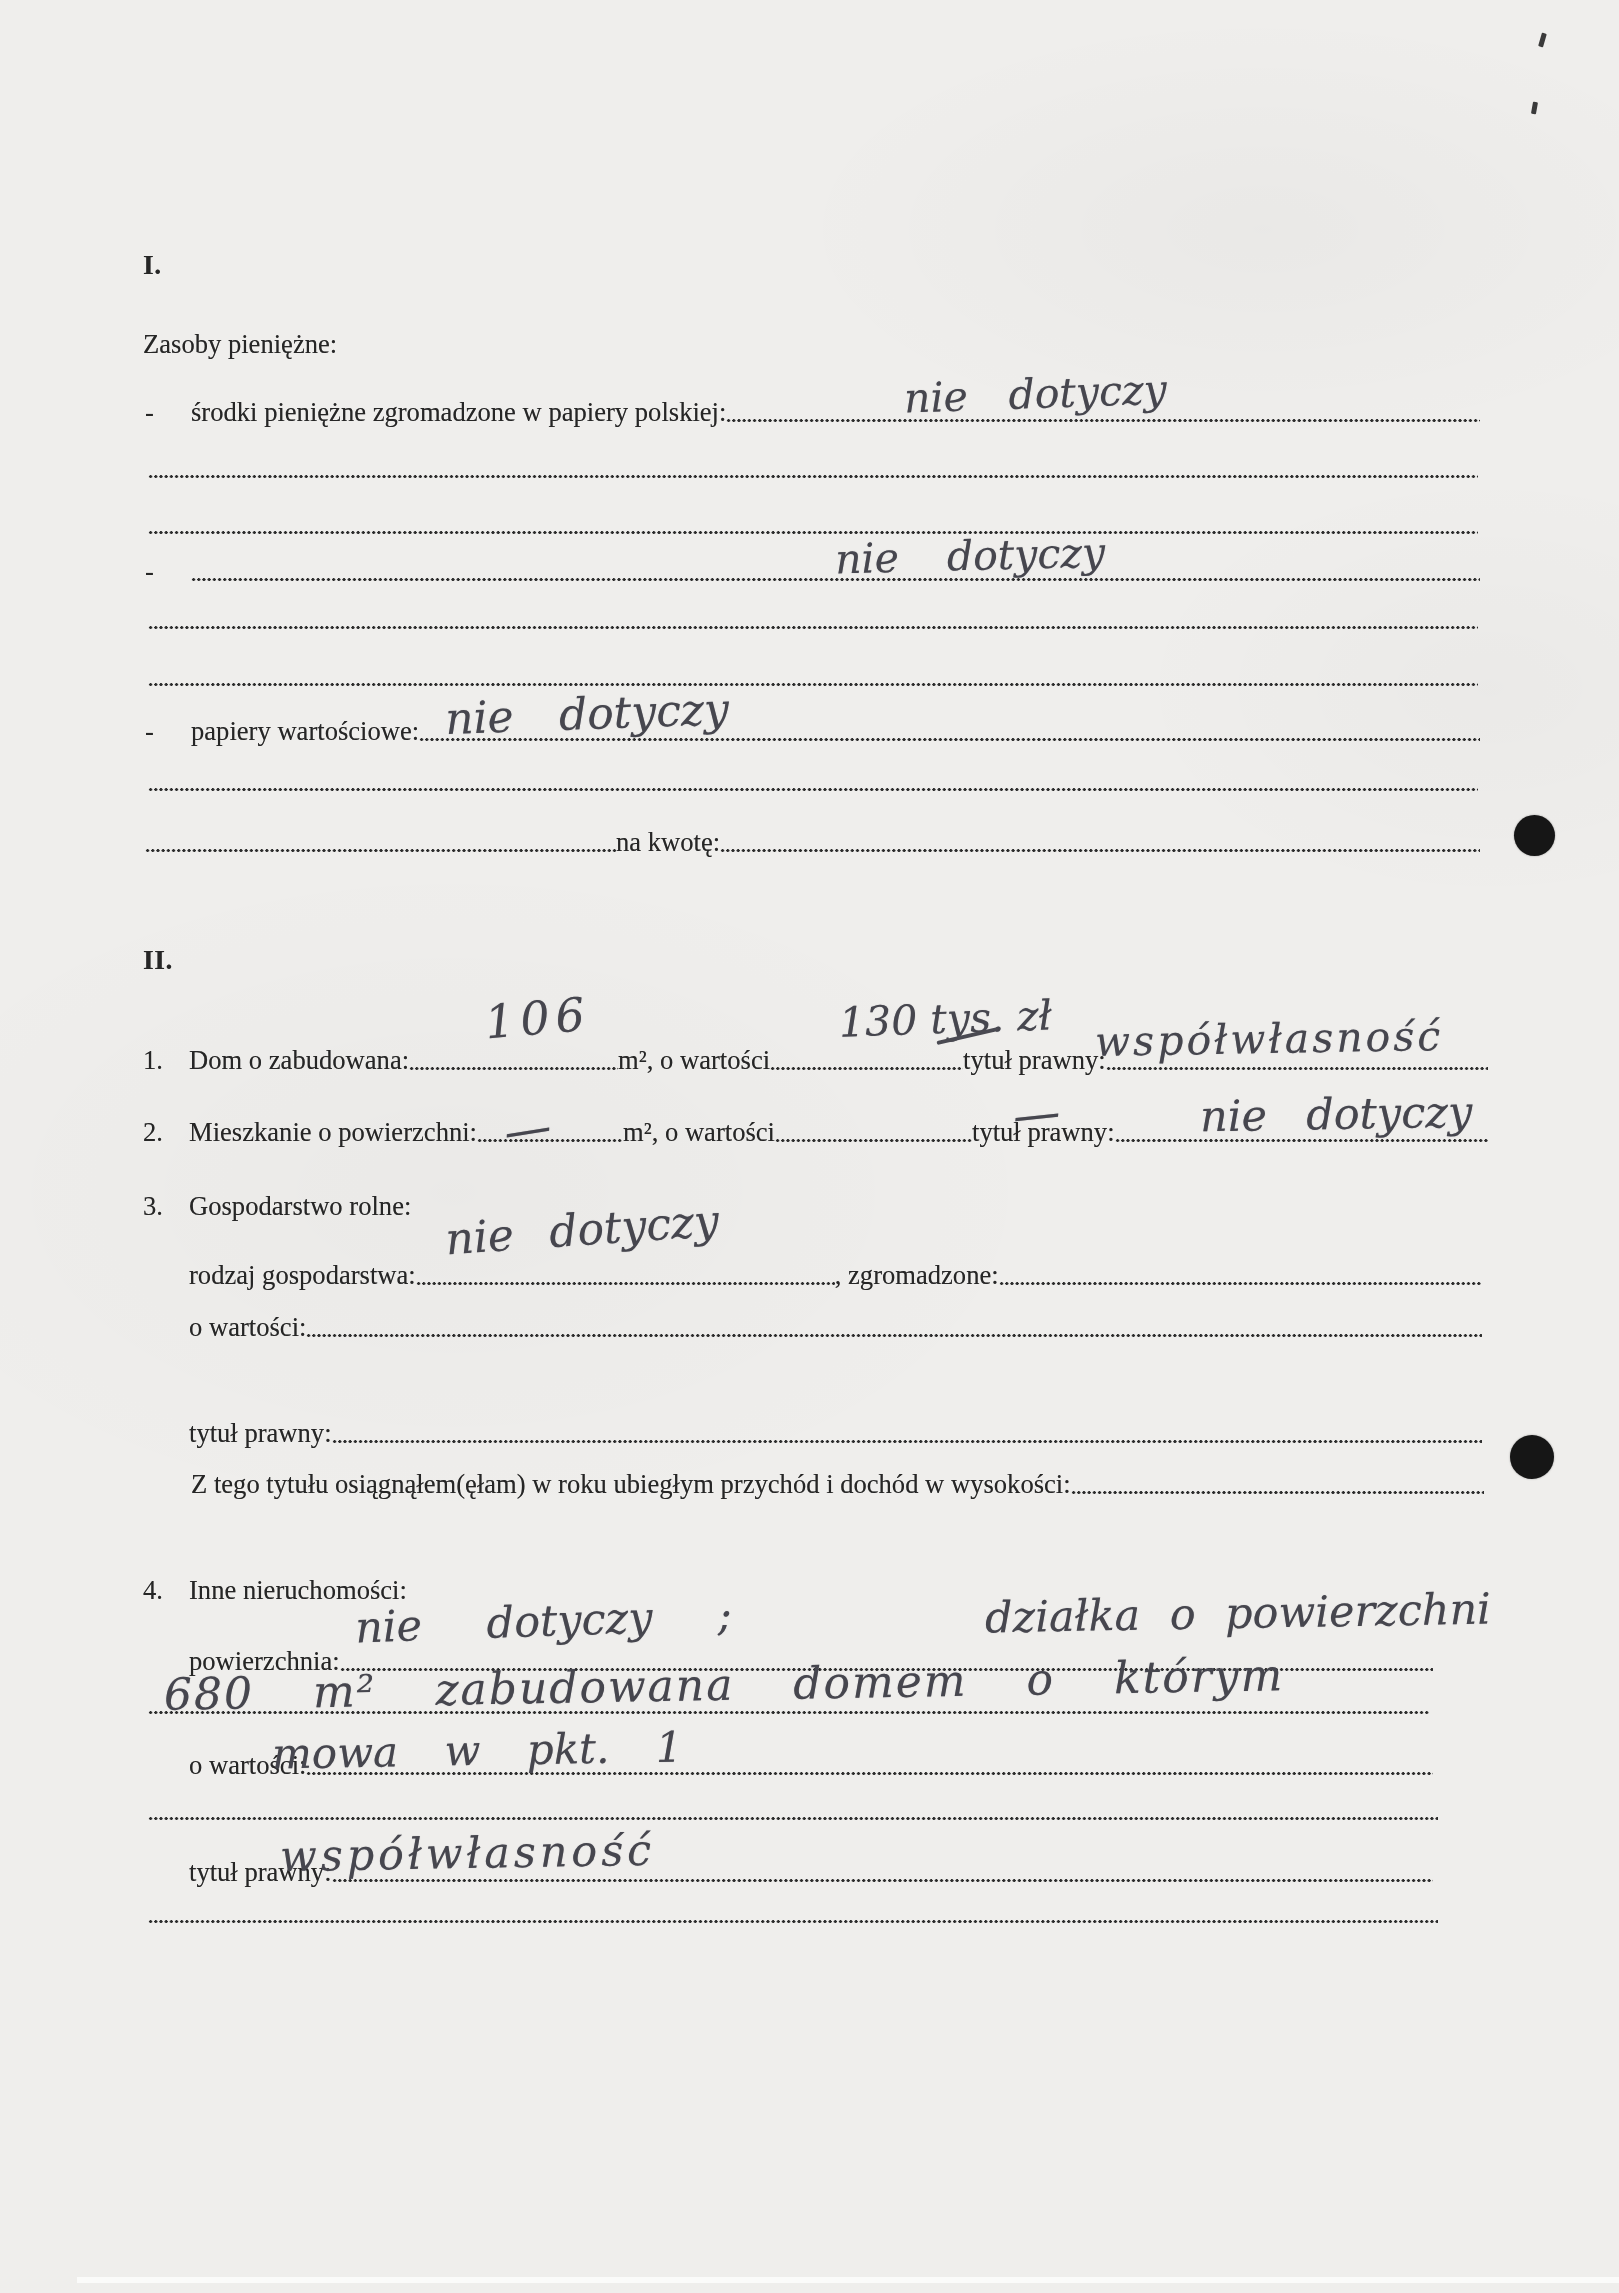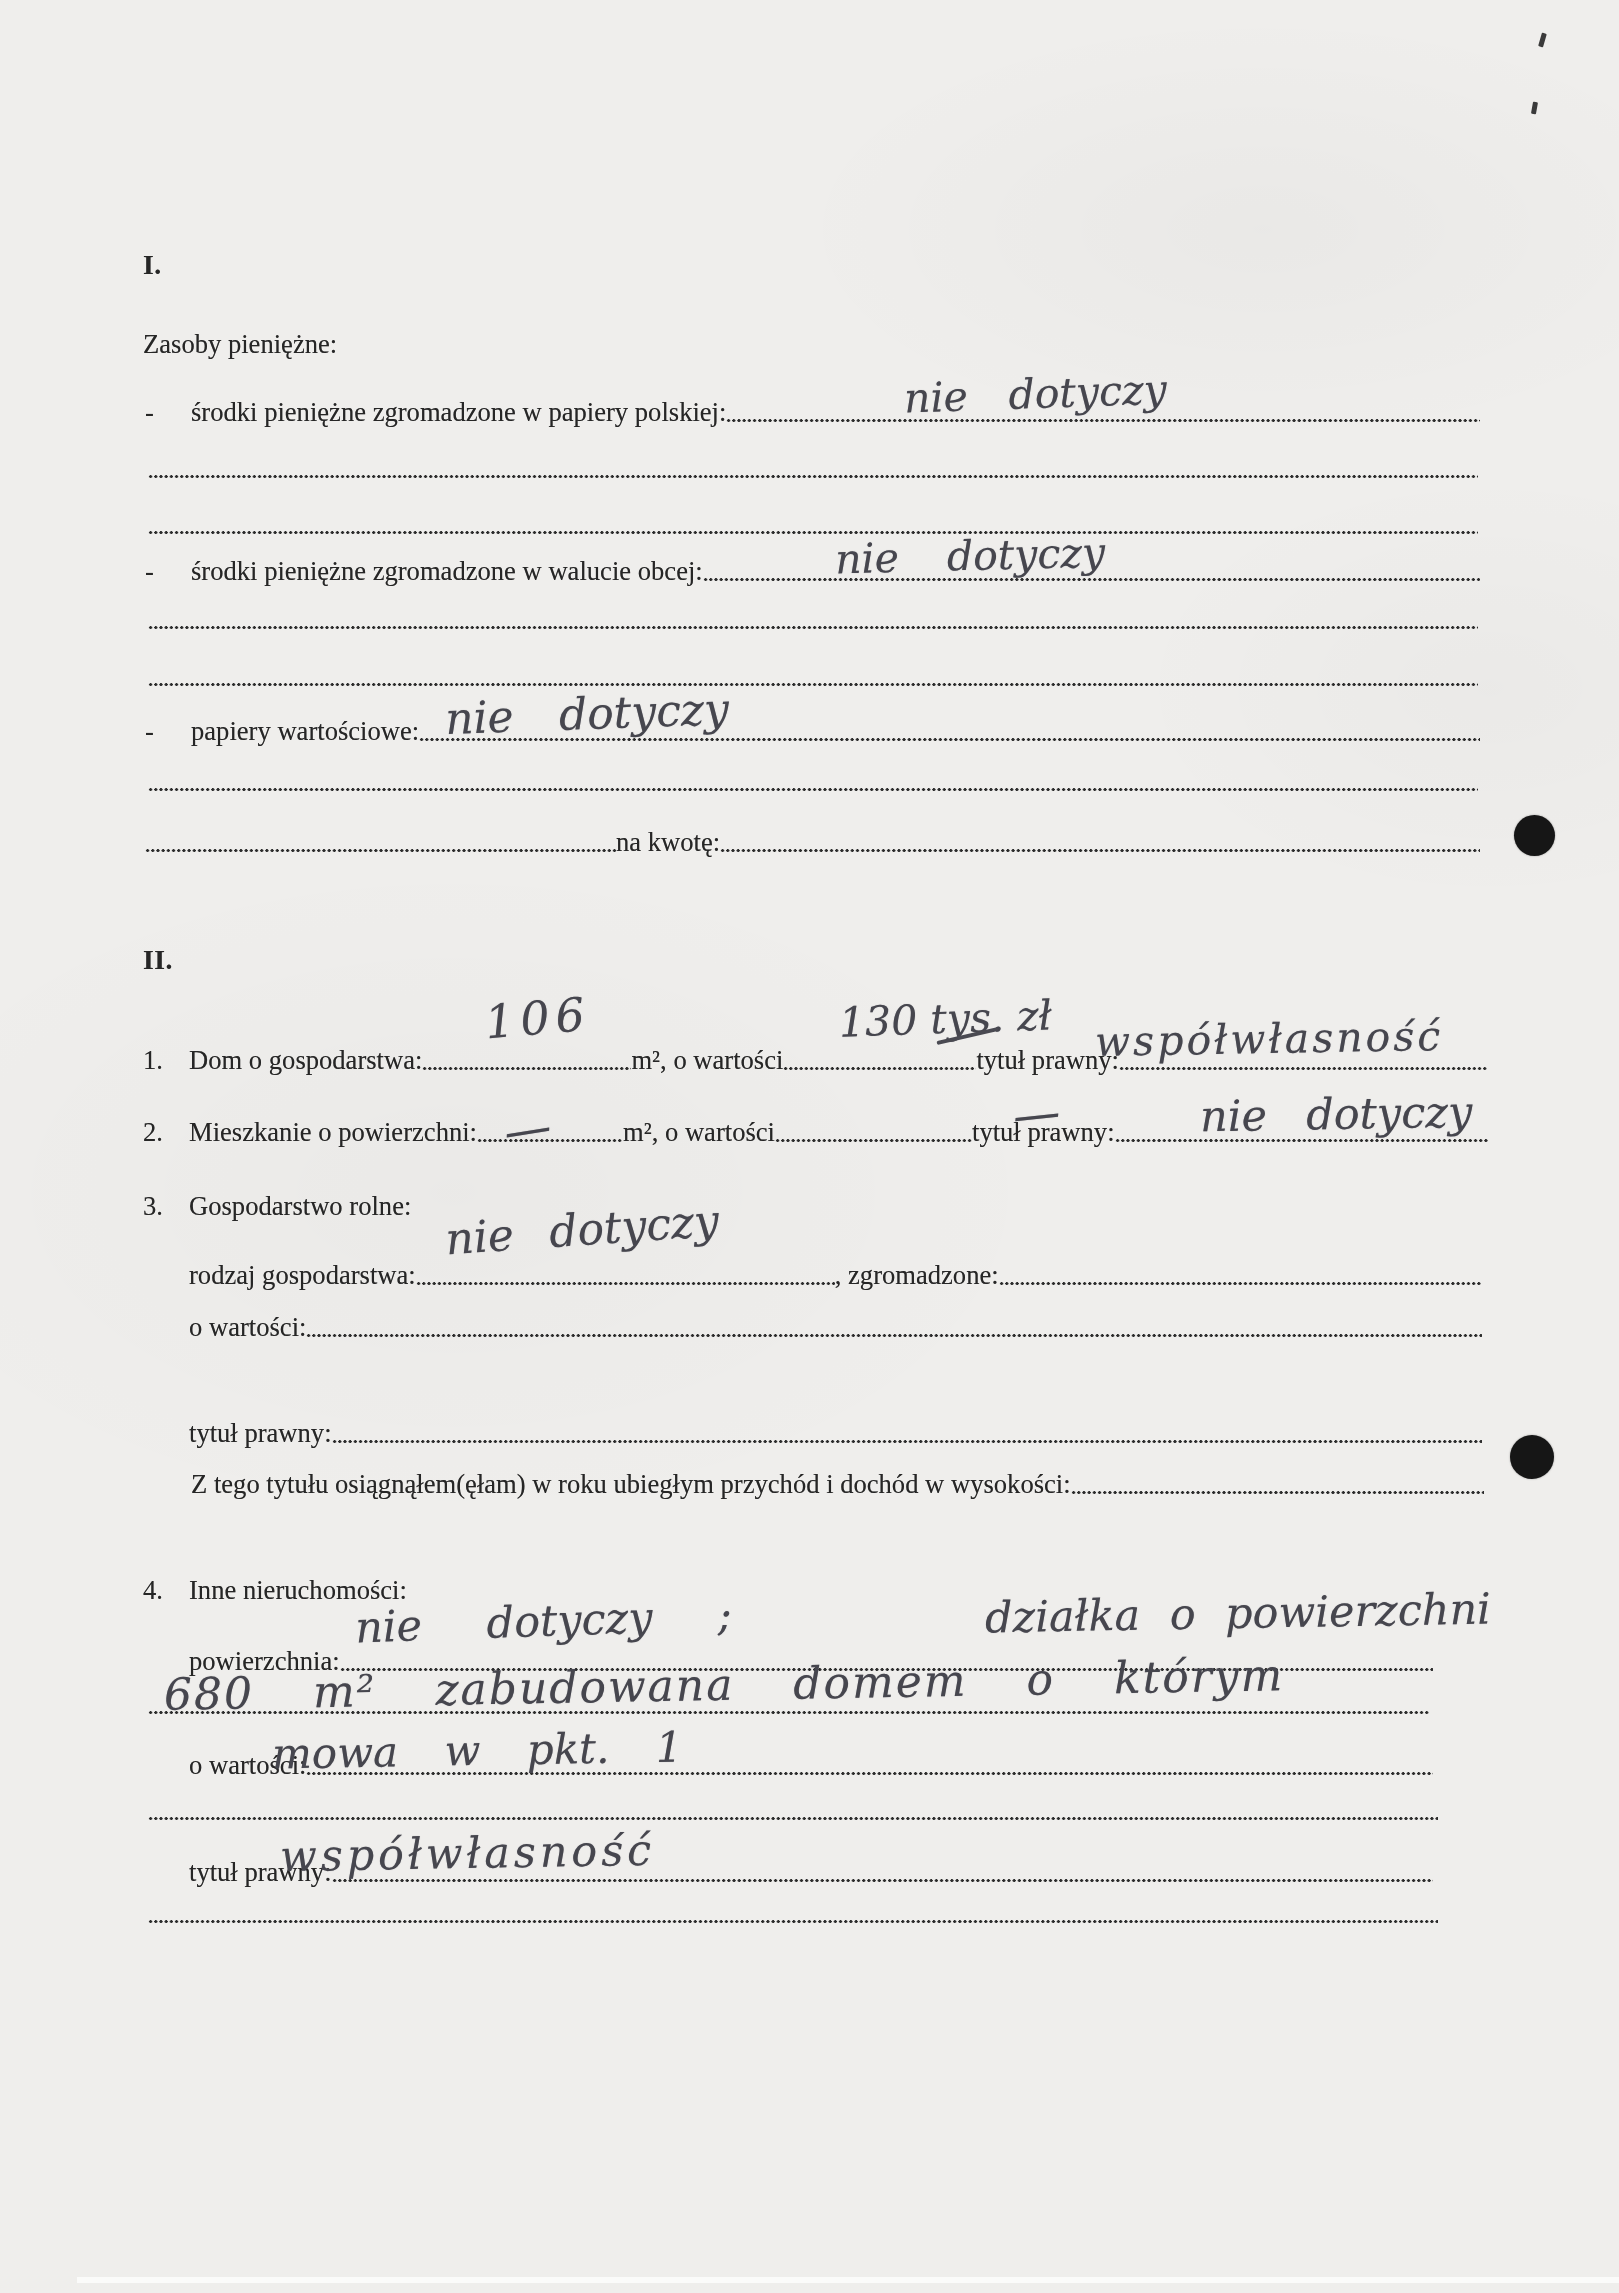--- a/index.html
+++ b/index.html
@@ -94,21 +94,20 @@
     <span class="num">-</span>
     <span class="lbl">środki pieniężne zgromadzone w papiery polskiej:</span>
     <span class="dots"></span>
   </div>
   <span class="hand" style="left:904px;top:370px;font-size:41px;word-spacing:27.6px;transform:rotate(-2deg)">nie dotyczy</span>
   <div class="dotline" style="left:148px;top:474px;width:1330px"></div>
   <div class="dotline" style="left:148px;top:530px;width:1330px"></div>
 
   <div class="row" style="left:145px;top:555px;width:1335px">
     <span class="num">-</span>
-    <span class="lbl">środki pieniężne zgromadzone w walucie obcej:</span>
     <span class="dots"></span>
   </div>
   <span class="hand" style="left:835px;top:532px;font-size:41px;word-spacing:35px;transform:rotate(-1.5deg)">nie dotyczy</span>
   <div class="dotline" style="left:148px;top:625px;width:1330px"></div>
   <div class="dotline" style="left:148px;top:682px;width:1330px"></div>
 
   <div class="row" style="left:145px;top:715px;width:1335px">
     <span class="num">-</span>
     <span class="lbl">papiery wartościowe:</span>
     <span class="dots"></span>
@@ -119,21 +118,21 @@
   <div class="row" style="left:145px;top:826px;width:1335px">
     <span class="dots fx" style="flex:0 0 471px"></span>
     <span class="lbl">na kwotę:</span>
     <span class="dots"></span>
   </div>
 
   <div class="h" style="left:143px;top:943px">II.</div>
 
   <div class="row" style="left:143px;top:1044px;width:1345px">
     <span class="num">1.</span>
-    <span class="lbl">Dom o gospodarstwa:</span>
+    <span class="lbl">Dom o zabudowana:</span>
     <span class="dots fx" style="flex:0 0 209px"></span>
     <span class="lbl">m², o wartości</span>
     <span class="dots fx" style="flex:0 0 193px"></span>
     <span class="lbl">tytuł prawny:</span>
     <span class="dots"></span>
   </div>
   <span class="hand" style="left:485px;top:991px;font-size:46px;letter-spacing:5.9px;transform:rotate(-5deg)">106</span>
   <span class="hand" style="left:839px;top:995px;font-size:41px;transform:rotate(-2deg)">130 tys. zł</span>
   <div class="stroke" style="left:936px;top:1034px;width:63px;height:3.9px;transform:rotate(-13deg)"></div>
   <span class="hand" style="left:1095px;top:1015px;font-size:41px;letter-spacing:3px;transform:rotate(-1deg)">współwłasność</span>

